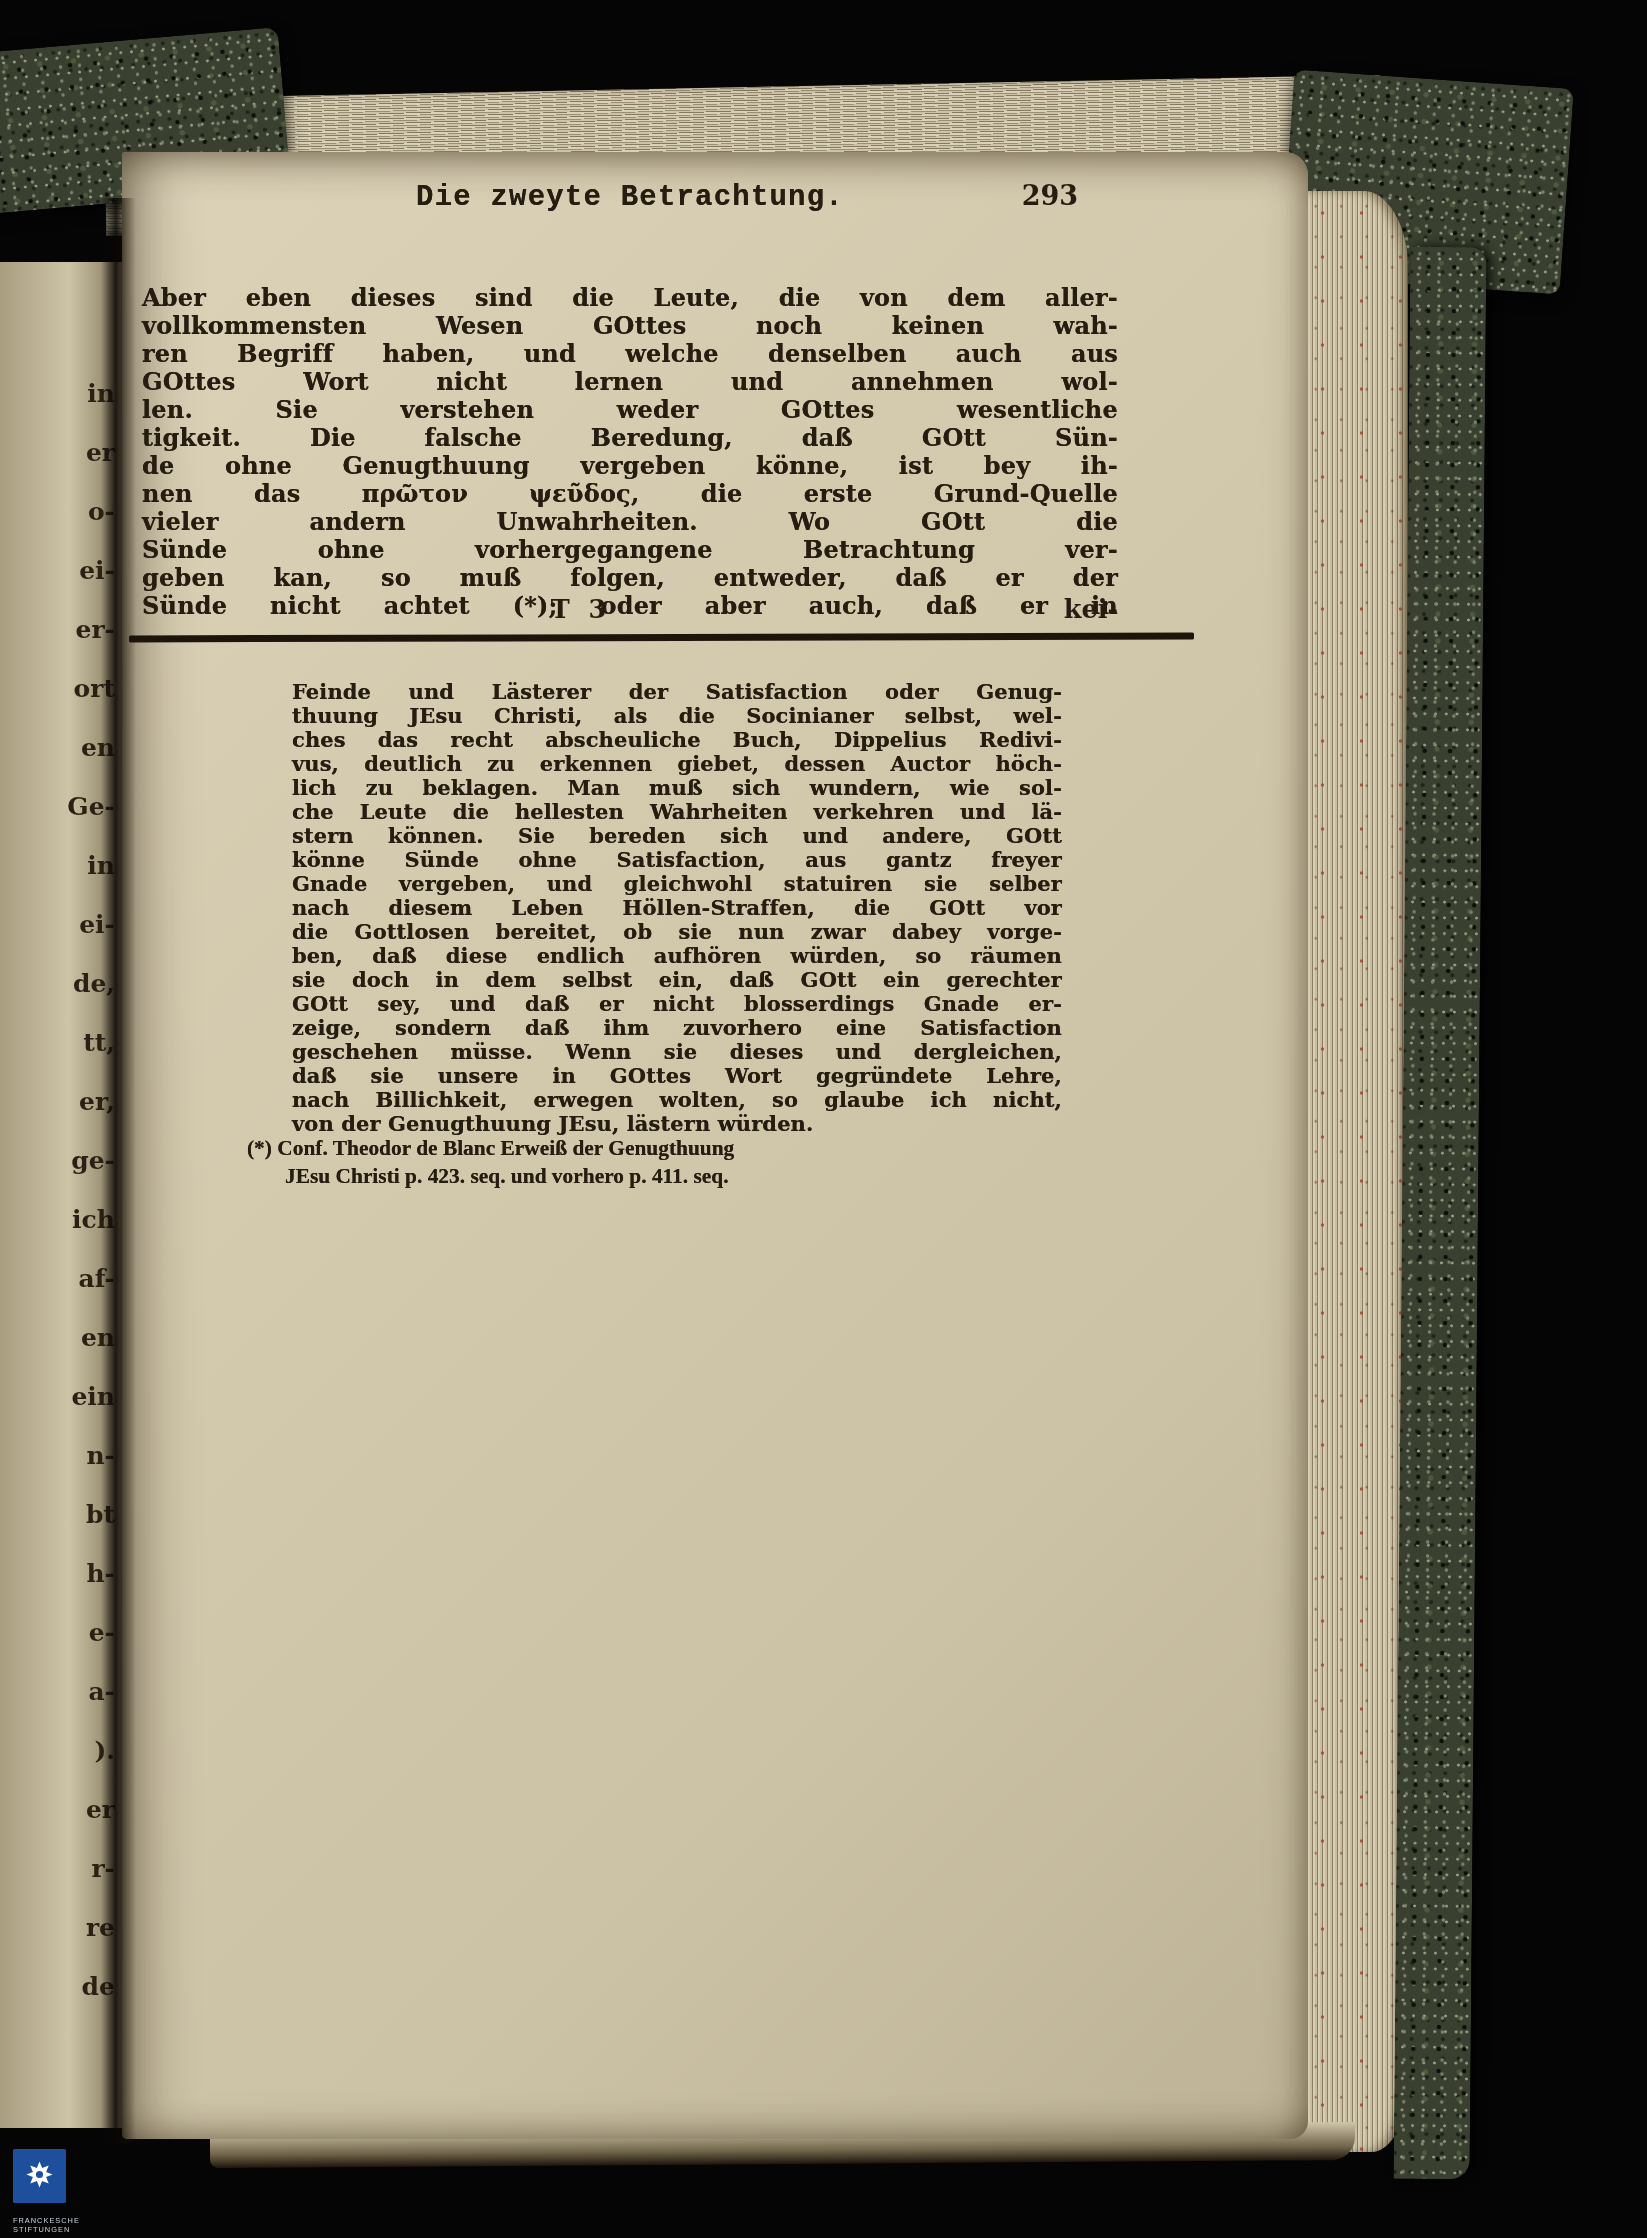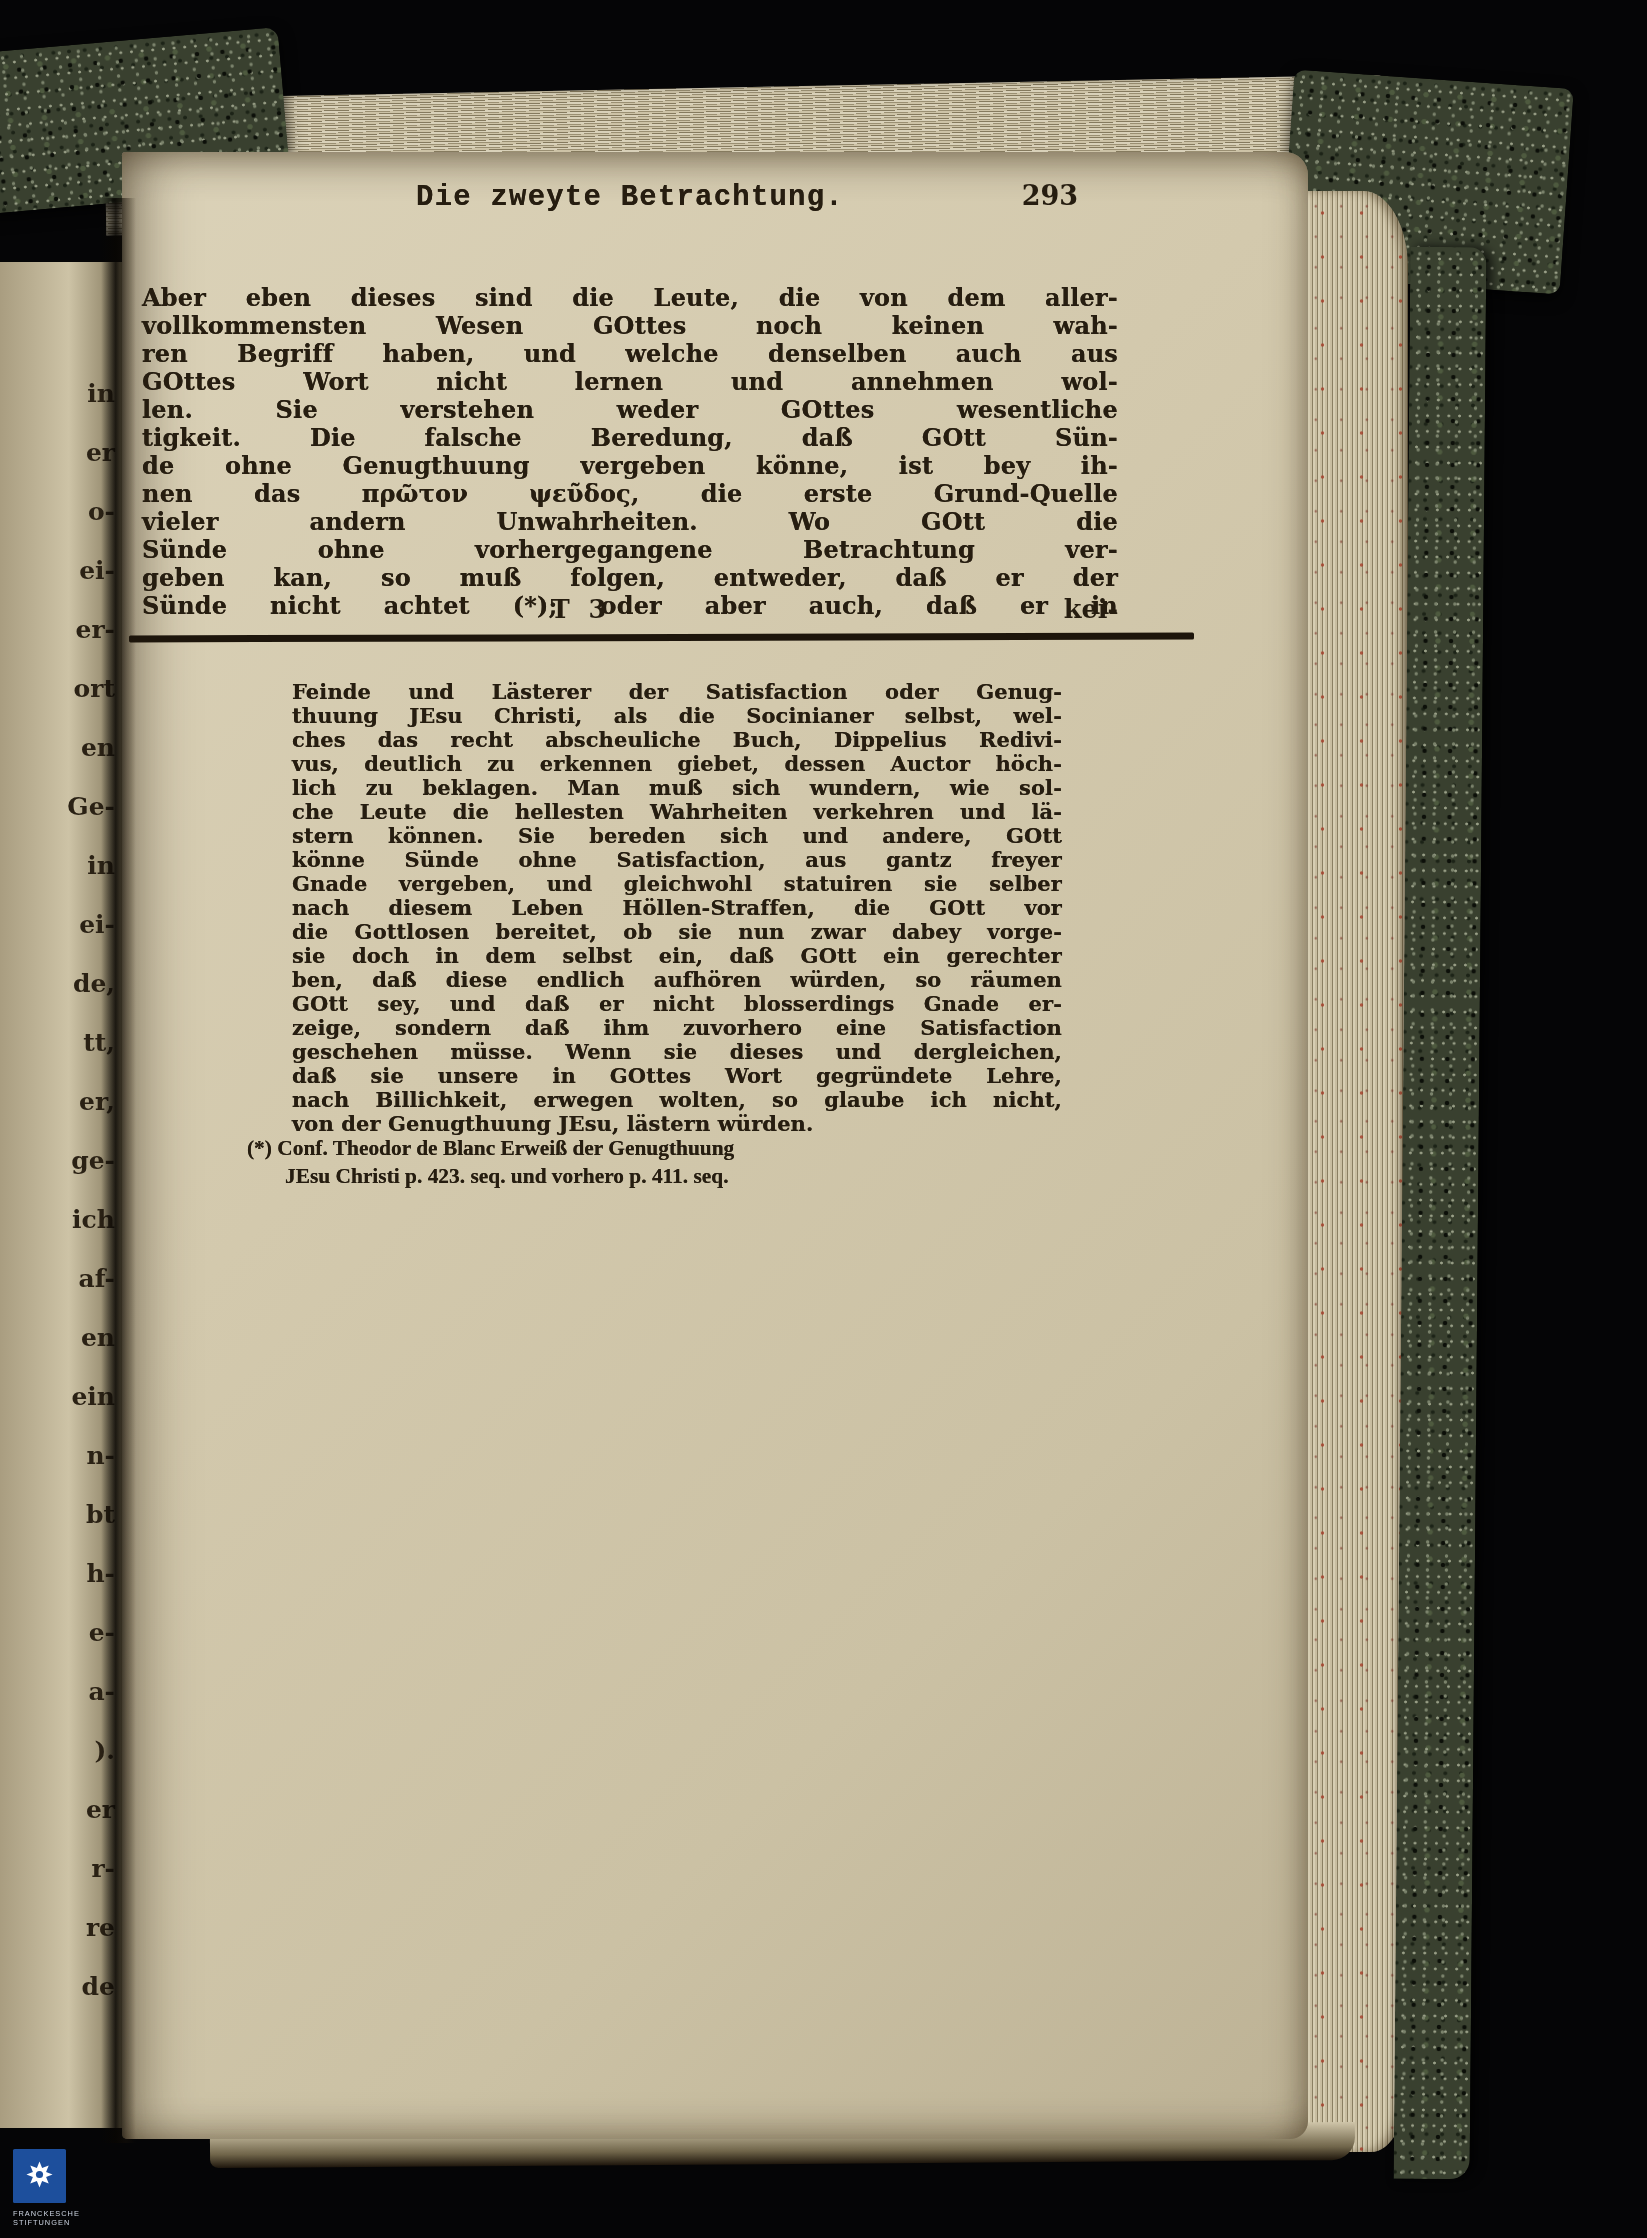--- a/index.html
+++ b/index.html
@@ -132,21 +132,21 @@
     text-shadow:0 0 0.3px rgba(38,29,16,.85);font-family:Liberation Serif, serif;}
   .fn-bottom-line2{padding-left:38px;}
   
   .logo{position:absolute; left:13px; top:2149px; width:99px; z-index:10;}
   .logo-box{
     width:53px; height:54px; background:#1d4f9c; border-radius:1.6px;
     display:flex; align-items:center; justify-content:center;
   }
   .logo-box svg{width:33px; height:33px;}
   .logo-text{
-    margin-top:6px; color:#cdd5e2; font-family:"Liberation Sans", sans-serif;
+    margin-top:13px; color:#cdd5e2; font-family:"Liberation Sans", sans-serif;
     font-size:7.4px; letter-spacing:1px; line-height:9px;
   }
 </style>
 </head>
 <body>
 
 <div class="stage">
 
   <div class="top-pages"></div>
   <div class="cover-top-left marble"></div>
@@ -222,22 +222,22 @@
         <div class="fn-line">thuung JEsu Christi, als die Socinianer selbst, wel-</div>
         <div class="fn-line">ches das recht abscheuliche Buch, Dippelius Redivi-</div>
         <div class="fn-line">vus, deutlich zu erkennen giebet, dessen Auctor höch-</div>
         <div class="fn-line">lich zu beklagen.  Man muß sich wundern, wie sol-</div>
         <div class="fn-line">che Leute die hellesten Wahrheiten verkehren und lä-</div>
         <div class="fn-line">stern können.  Sie bereden sich und andere, GOtt</div>
         <div class="fn-line">könne Sünde ohne Satisfaction, aus gantz freyer</div>
         <div class="fn-line">Gnade vergeben, und gleichwohl statuiren sie selber</div>
         <div class="fn-line">nach diesem Leben Höllen-Straffen, die GOtt vor</div>
         <div class="fn-line">die Gottlosen bereitet, ob sie nun zwar dabey vorge-</div>
+        <div class="fn-line">ben, daß diese endlich aufhören würden, so räumen</div>
         <div class="fn-line">sie doch in dem selbst ein, daß GOtt ein gerechter</div>
-        <div class="fn-line">ben, daß diese endlich aufhören würden, so räumen</div>
         <div class="fn-line">GOtt sey, und daß er nicht blosserdings Gnade er-</div>
         <div class="fn-line">zeige, sondern daß ihm zuvorhero eine Satisfaction</div>
         <div class="fn-line">geschehen müsse.  Wenn sie dieses und dergleichen,</div>
         <div class="fn-line">daß sie unsere in GOttes Wort gegründete Lehre,</div>
         <div class="fn-line">nach Billichkeit, erwegen wolten, so glaube ich nicht,</div>
         <div class="fn-line">von der Genugthuung JEsu, lästern würden.</div>
       </div>
 
     <div class="fn-bottom">
       <div class="fn-bottom-line1">(*) Conf. Theodor de Blanc Erweiß der Genugthuung</div>

